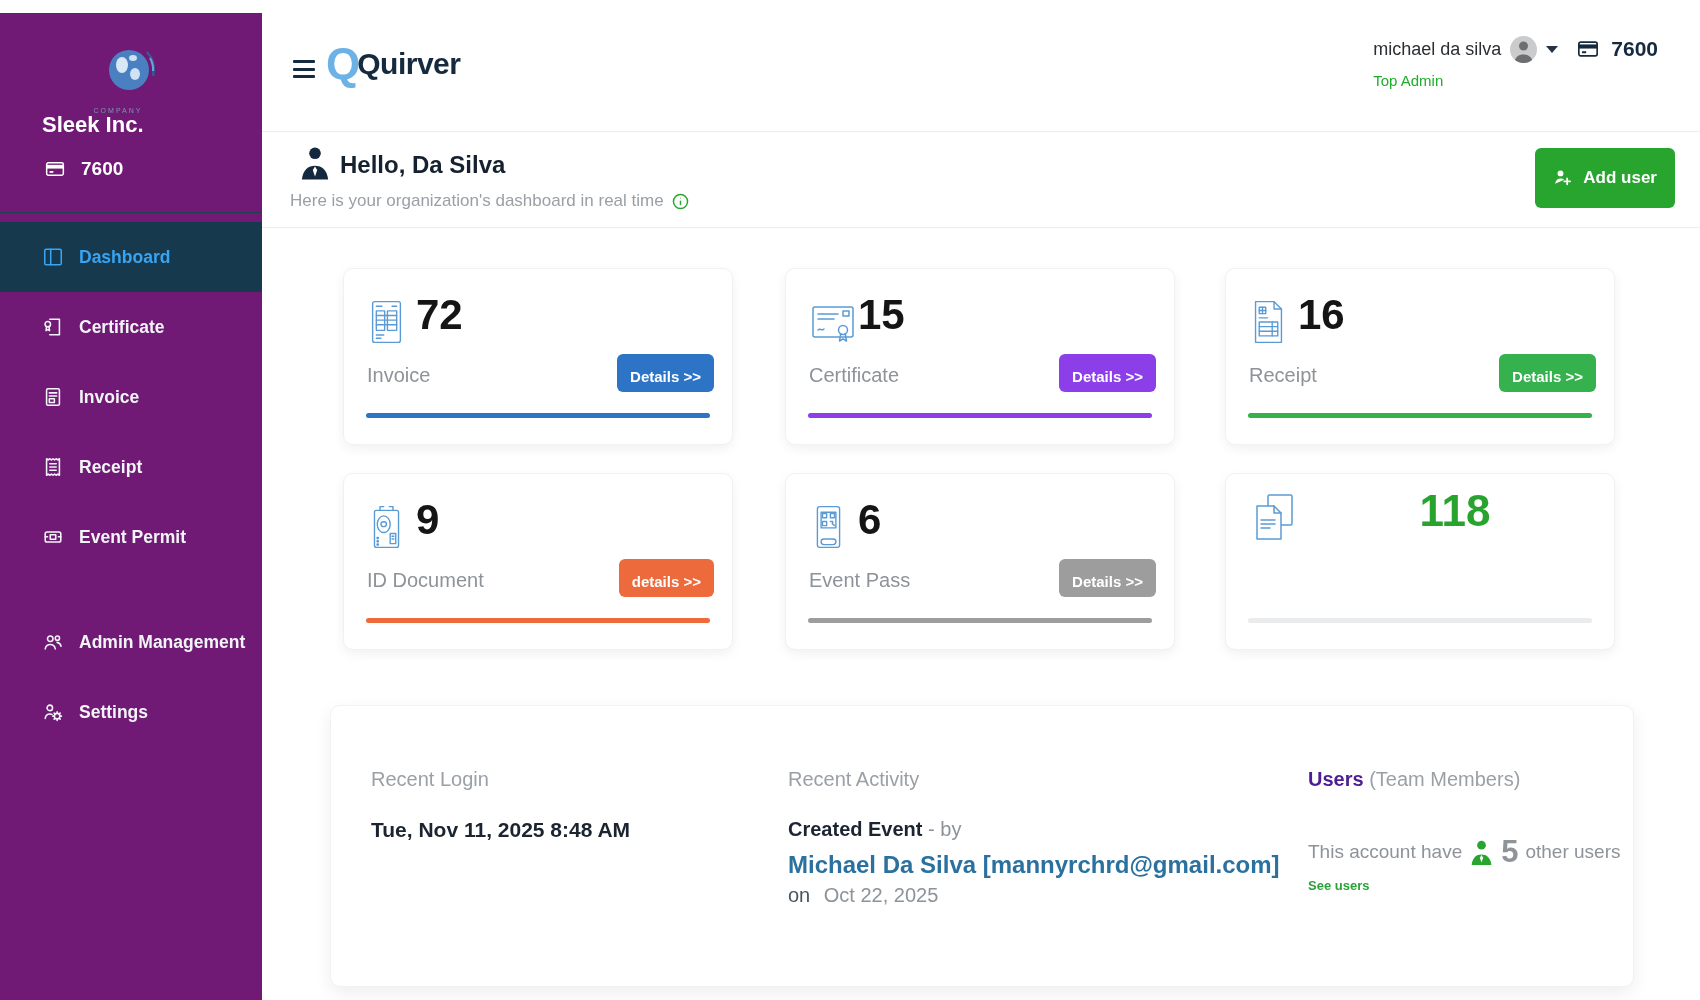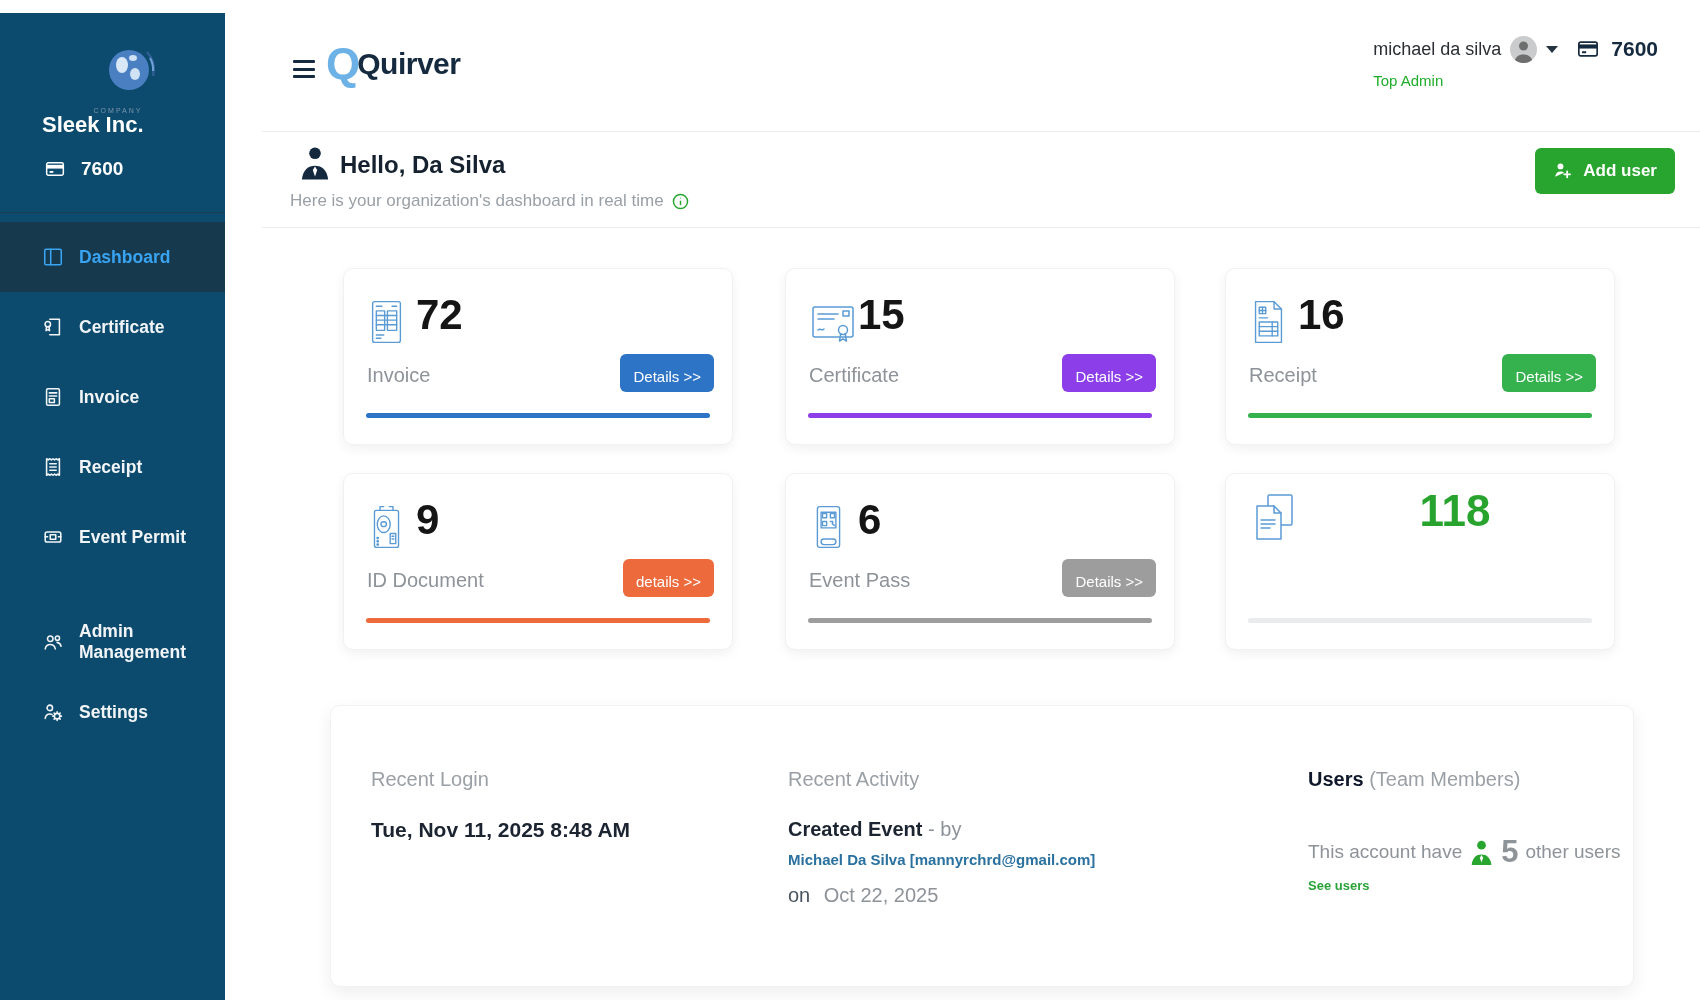--- a/index.html
+++ b/index.html
@@ -1,20 +1,20 @@
 <!DOCTYPE html>
 <html><head>
 <meta charset="utf-8">
 <style>
   * { box-sizing: border-box; margin: 0; padding: 0; }
   body { background:#fff; font-family:"Liberation Sans", sans-serif; }
   #app { position:relative; width:1700px; height:1000px; background:#fff; overflow:hidden; }
 
   
-  .sidebar { position:absolute; left:0; top:13px; bottom:0; width:225px; background:#0c4a6e; color:#f2f5f7; }
+  .sidebar { position:absolute; left:0; top:13px; bottom:0; width:262px; background:#701a75; color:#f2f5f7; }
   .logo-block { position:absolute; left:86px; top:30px; width:90px; text-align:center; }
   .logo-caption { font-size:7px; letter-spacing:2px; color:#7d96ad; margin-top:2px; width:64px; }
   .company-name { position:absolute; left:42px; top:99px; font-size:22px; font-weight:bold; color:#fff; }
   .org-row { position:absolute; left:42px; top:145px; display:flex; align-items:center; gap:13px; }
   .org-row .cc { width:26px; height:20px; color:#fff; }
   .org-row span.code { font-size:19px; font-weight:bold; color:#fff; }
   .side-divider { position:absolute; left:0; right:0; top:199px; height:1px; background:#1e3e53; }
   .nav { position:absolute; left:0; right:0; top:209px; }
   .nav-item { height:70px; display:flex; align-items:center; padding-left:42px; gap:15px; cursor:pointer; font-size:17.5px; font-weight:600; color:#f2f5f7; }
   .nav-item.active { background:#17394e; color:#38a4f2; }
@@ -43,48 +43,48 @@
   .org-badge span { font-size:21px; font-weight:bold; color:#152a3e; }
 
   
   .greetbar { position:absolute; left:262px; right:0; top:132px; height:96px; background:#fff; border-bottom:1px solid #ecedef; }
   .greet-icon { position:absolute; left:36px; top:13px; width:34px; height:36px; }
   .greet-title { position:absolute; left:78px; top:19px; font-size:24px; color:#15212e; }
   .greet-title .hello { font-weight:700; }
   .greet-title .who { font-weight:800; }
   .greet-sub { position:absolute; left:28px; top:59px; font-size:17px; color:#9aa0a6; display:flex; align-items:center; gap:8px; }
   .info-icon { width:17px; height:17px; display:inline-flex; }
-  .btn-add-user { position:absolute; right:25px; top:16px; height:46px; padding:0 18px; background:#28a52e; border:none; border-radius:6px; color:#fff; font-size:17px; font-weight:bold; font-family:inherit; display:flex; align-items:center; gap:10px; cursor:pointer; }
+  .btn-add-user { position:absolute; right:25px; top:16px; height:60px; padding:0 18px; background:#28a52e; border:none; border-radius:6px; color:#fff; font-size:17px; font-weight:bold; font-family:inherit; display:flex; align-items:center; gap:10px; cursor:pointer; }
 
   
   .card { position:absolute; width:390px; height:177px; background:#fff; border:1px solid #f0f1f3; border-radius:10px; box-shadow:0 4px 12px rgba(0,0,0,0.06); }
   .card .cicon { position:absolute; left:24px; top:28px; }
   .card .cicon svg { stroke:#5b9bd5; fill:none; stroke-width:1.5; stroke-linecap:round; stroke-linejoin:round; }
   .card .count { position:absolute; left:72px; top:22px; font-size:42px; font-weight:800; color:#151515; }
   .card .clabel { position:absolute; left:23px; top:95px; font-size:20px; color:#8d9399; }
-  .card .details-btn { position:absolute; right:18px; top:85px; height:38px; padding:14px 13px; border:none; border-radius:6px; color:#fff; font-size:15px; font-weight:normal; font-family:inherit; cursor:pointer; }
+  .card .details-btn { position:absolute; right:18px; top:85px; height:38px; padding:14px 13px; border:none; border-radius:6px; color:#fff; font-size:15px; font-weight:bold; font-family:inherit; cursor:pointer; }
   .card .bar { position:absolute; left:22px; right:22px; bottom:26px; height:5px; border-radius:3px; }
   .card.total .cicon { left:22px; top:16px; }
   .card.total .tcount { position:absolute; left:80px; right:10px; top:12px; text-align:center; font-size:44px; font-weight:800; color:#28a32e; }
   .card.total .tlabel { position:absolute; left:80px; right:10px; top:90px; text-align:center; font-size:20px; font-weight:600; color:#28a32e; }
   .card.total .bar { background:#e9ebed; }
 
   
   .panel { position:absolute; left:330px; top:705px; width:1304px; height:282px; background:#fff; border:1px solid #f1f2f4; border-radius:10px; box-shadow:0 6px 18px rgba(0,0,0,0.07); }
   .pcol { position:absolute; top:0; }
   .pcol.c1 { left:40px; }
   .pcol.c2 { left:457px; }
   .pcol.c3 { left:977px; }
   .ptitle { position:absolute; top:62px; font-size:20px; color:#9aa0a6; white-space:nowrap; }
-  .ptitle .strong { color:#0f172a; font-weight:700; }
+  .ptitle .strong { color:#4c1d95; font-weight:700; }
   .pvalue { position:absolute; top:112px; font-size:21px; font-weight:600; color:#1b2430; white-space:nowrap; }
   .aline1 { position:absolute; top:112px; font-size:20px; white-space:nowrap; }
   .aline1 .ev { font-weight:700; color:#1b2430; }
   .aline1 .by { color:#8d9399; }
-  .aline2 { position:absolute; top:145px; font-size:15px; color:#2a719f; font-weight:600; white-space:nowrap; }
+  .aline2 { position:absolute; top:145px; font-size:24px; color:#2a719f; font-weight:600; white-space:nowrap; }
   .aline3 { position:absolute; top:178px; font-size:20px; white-space:nowrap; }
   .aline3 .on { color:#4a5560; }
   .aline3 .dt { color:#8d9399; margin-left:8px; }
   .uline { position:absolute; top:128px; display:flex; align-items:center; gap:7px; white-space:nowrap; }
   .uline .gtxt { font-size:19px; color:#8d9399; }
   .uline .big5 { font-size:31px; font-weight:bold; color:#8f9499; }
   .see-users { position:absolute; top:172px; font-size:13px; font-weight:600; color:#2aa23a; cursor:pointer; white-space:nowrap; }
 </style>
 </head>
 <body>

